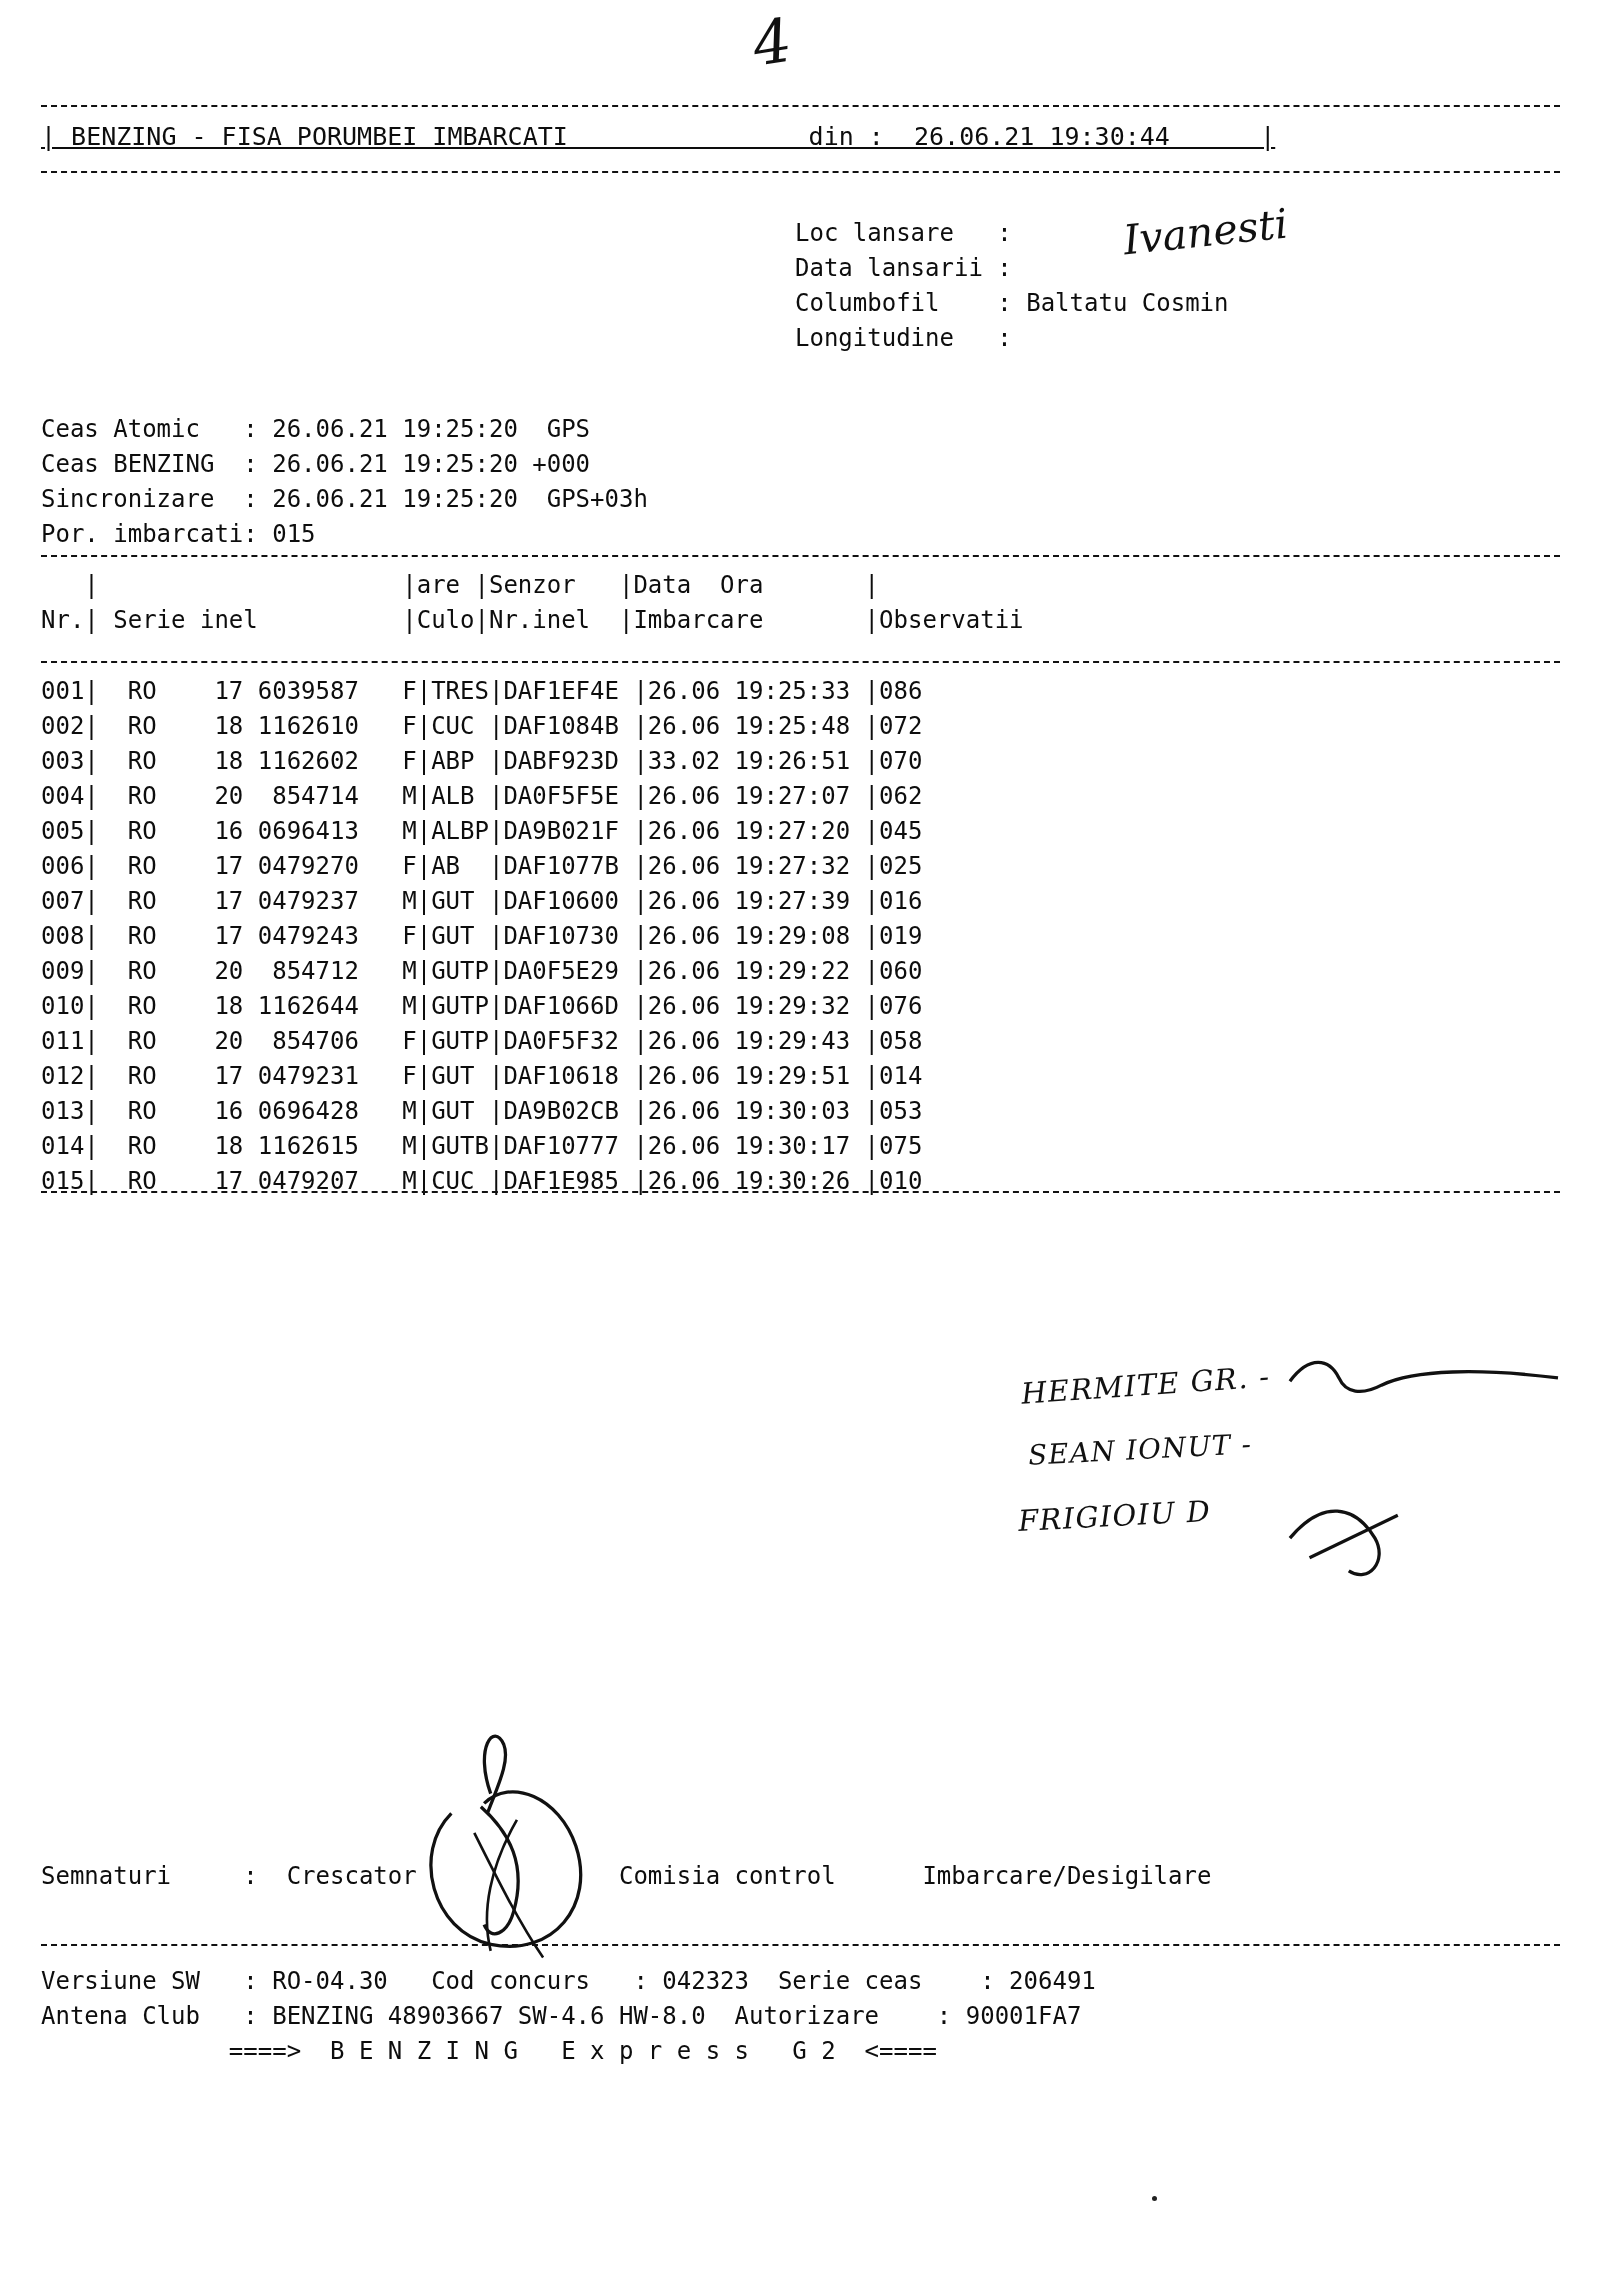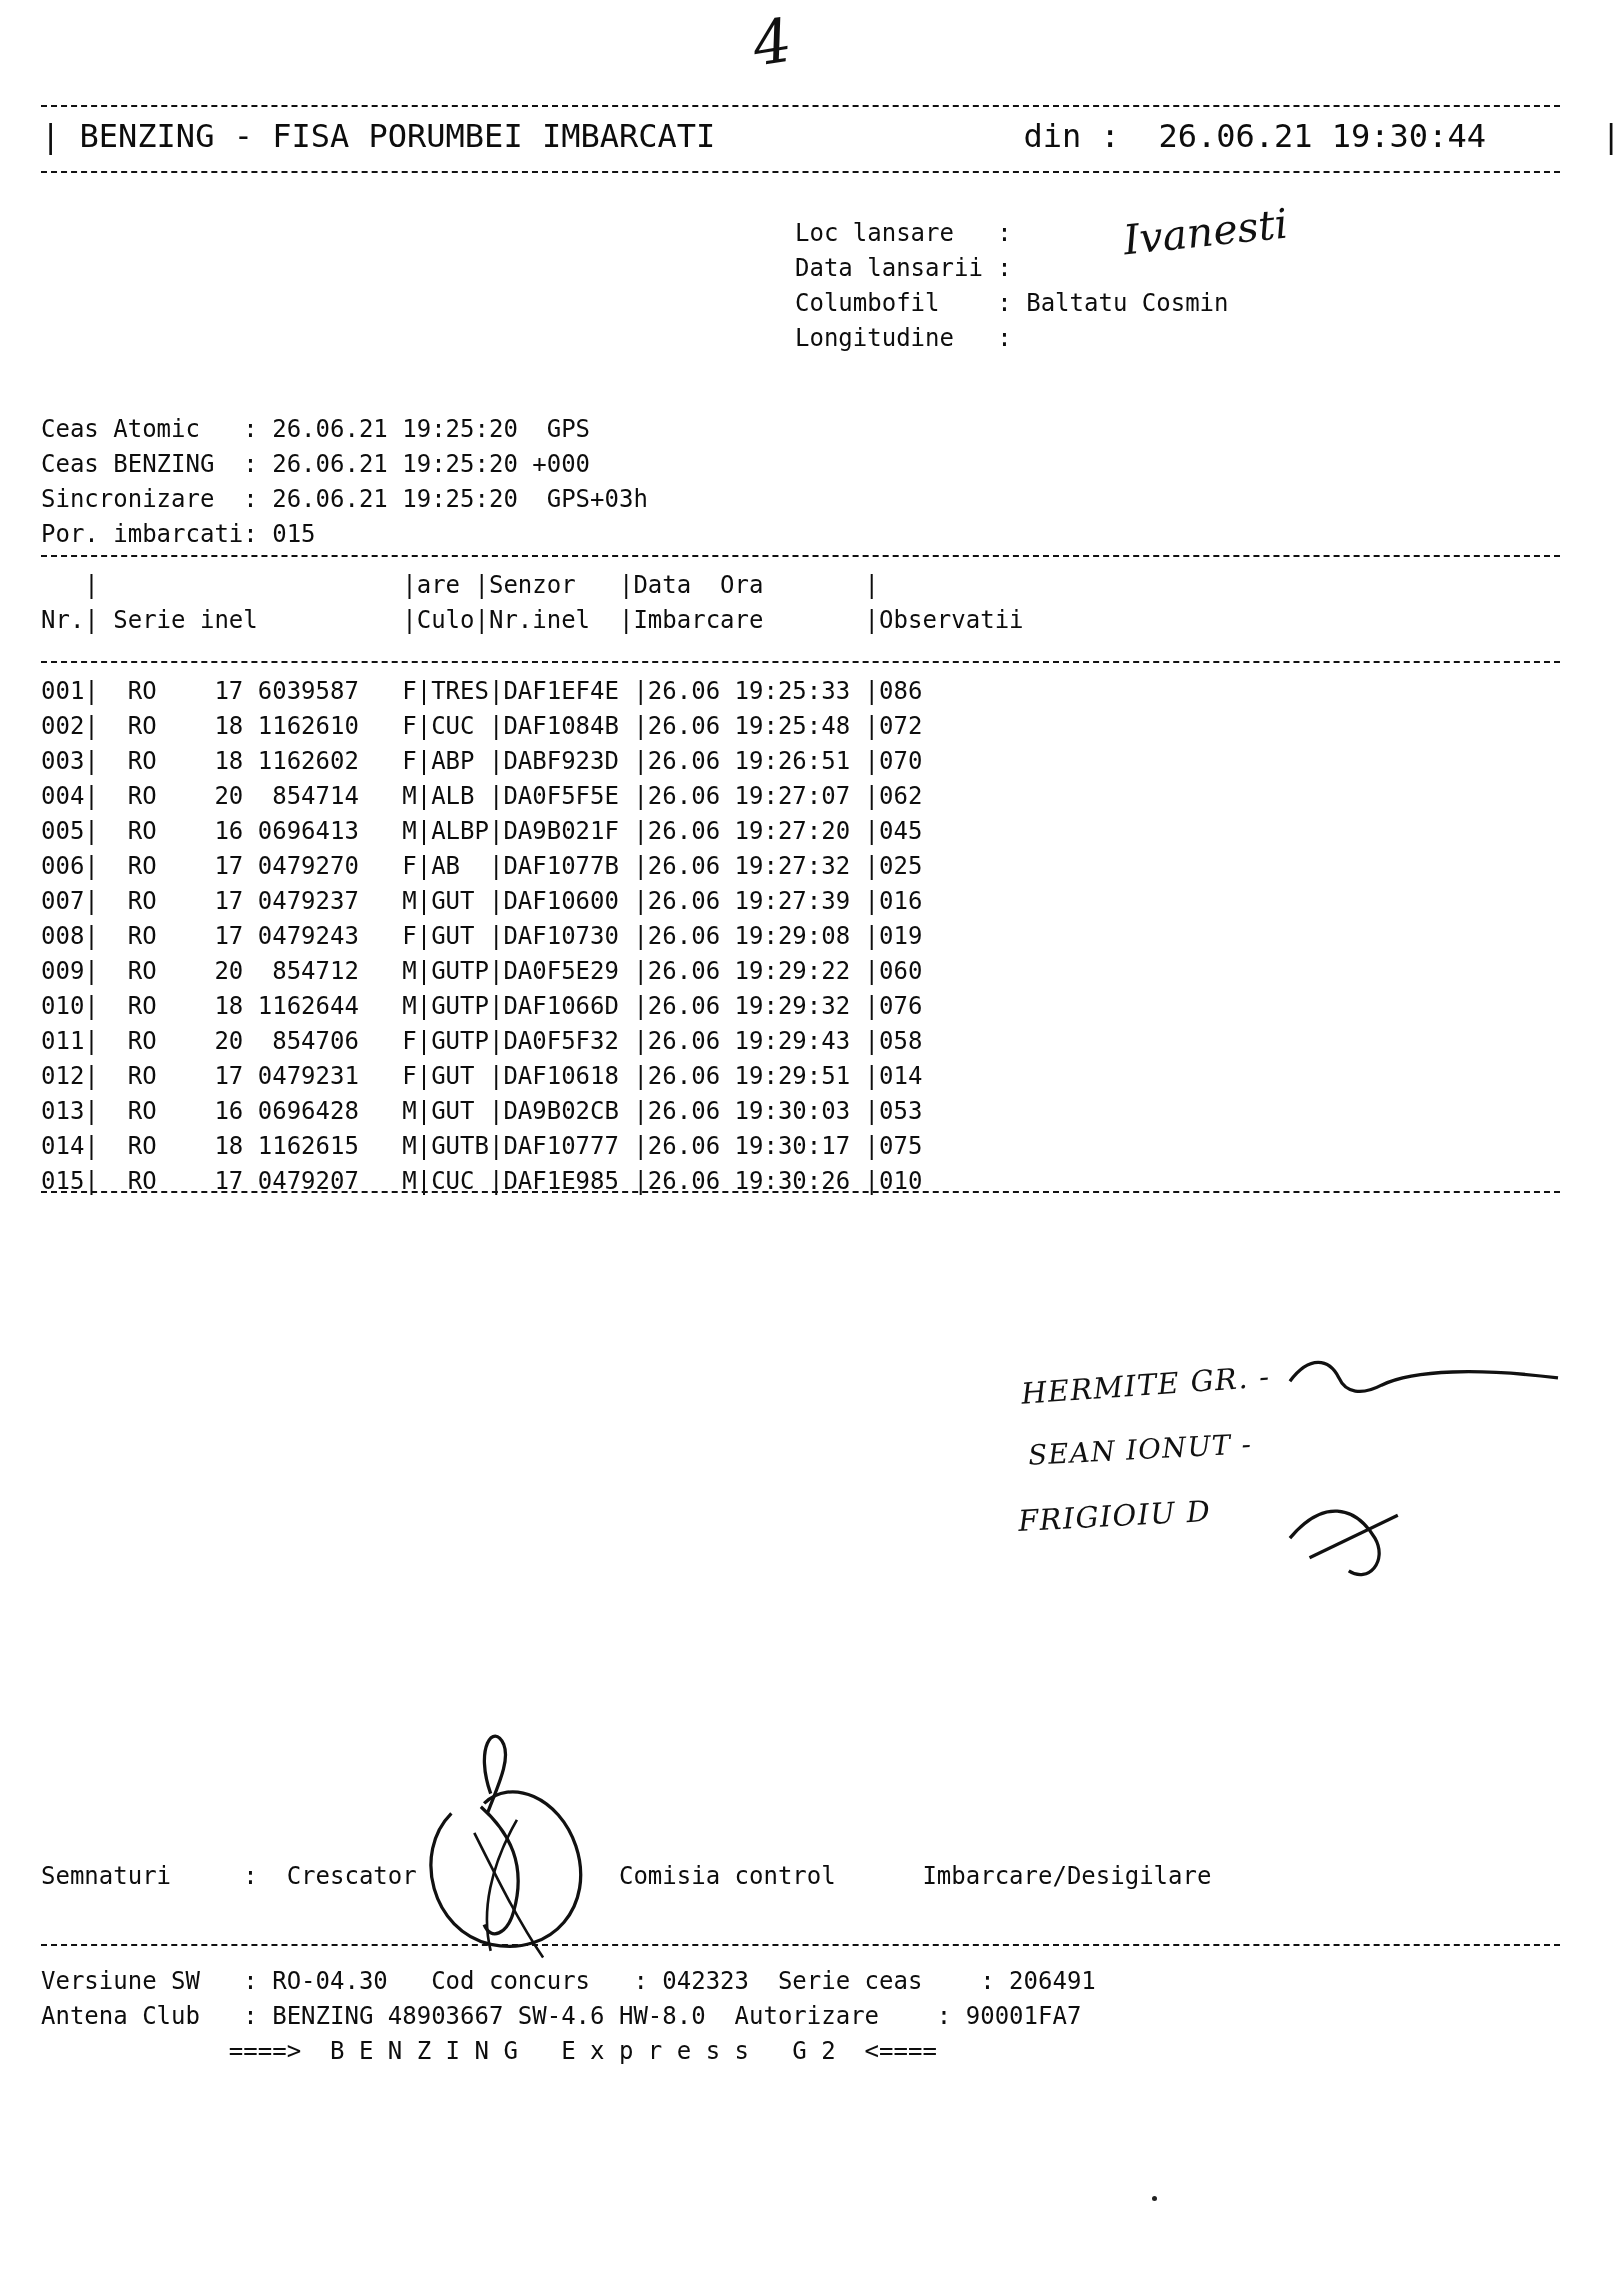--- a/index.html
+++ b/index.html
@@ -52,21 +52,21 @@
   .rule.r4 { top: 661px; }
   .rule.r5 { top: 1191px; }
   .rule.r6 { top: 1944px; }
 
   .title-bar {
     position: absolute;
     left: 41px;
     top: 119px;
     width: 1519px;
   }
-  .title-bar .mono { font-size: 32px; }
+  .title-bar .mono { font-size: 25px; text-decoration: underline; }
 
   .block {
     position: absolute;
     left: 41px;
   }
   .b-left-1 { top: 216px; }
   .b-right-1 { left: 795px; top: 216px; }
   .b-clock { top: 412px; }
 
   .loc-hand {
@@ -188,21 +188,21 @@
   <div class="table-head">
     <div class="mono">   |                     |are |Senzor   |Data  Ora       |</div>
     <div class="mono">Nr.| Serie inel          |Culo|Nr.inel  |Imbarcare       |Observatii</div>
   </div>
 
   <div class="rule r4"></div>
 
   <div class="table-body">
     <div class="mono row">001|  RO    17 6039587   F|TRES|DAF1EF4E |26.06 19:25:33 |086</div>
     <div class="mono row">002|  RO    18 1162610   F|CUC |DAF1084B |26.06 19:25:48 |072</div>
-    <div class="mono row">003|  RO    18 1162602   F|ABP |DABF923D |26.06 19:26:51 |070</div>
+    <div class="mono row">003|  RO    18 1162602   F|ABP |DABF923D |33.02 19:26:51 |070</div>
     <div class="mono row">004|  RO    20  854714   M|ALB |DA0F5F5E |26.06 19:27:07 |062</div>
     <div class="mono row">005|  RO    16 0696413   M|ALBP|DA9B021F |26.06 19:27:20 |045</div>
     <div class="mono row">006|  RO    17 0479270   F|AB  |DAF1077B |26.06 19:27:32 |025</div>
     <div class="mono row">007|  RO    17 0479237   M|GUT |DAF10600 |26.06 19:27:39 |016</div>
     <div class="mono row">008|  RO    17 0479243   F|GUT |DAF10730 |26.06 19:29:08 |019</div>
     <div class="mono row">009|  RO    20  854712   M|GUTP|DA0F5E29 |26.06 19:29:22 |060</div>
     <div class="mono row">010|  RO    18 1162644   M|GUTP|DAF1066D |26.06 19:29:32 |076</div>
     <div class="mono row">011|  RO    20  854706   F|GUTP|DA0F5F32 |26.06 19:29:43 |058</div>
     <div class="mono row">012|  RO    17 0479231   F|GUT |DAF10618 |26.06 19:29:51 |014</div>
     <div class="mono row">013|  RO    16 0696428   M|GUT |DA9B02CB |26.06 19:30:03 |053</div>

